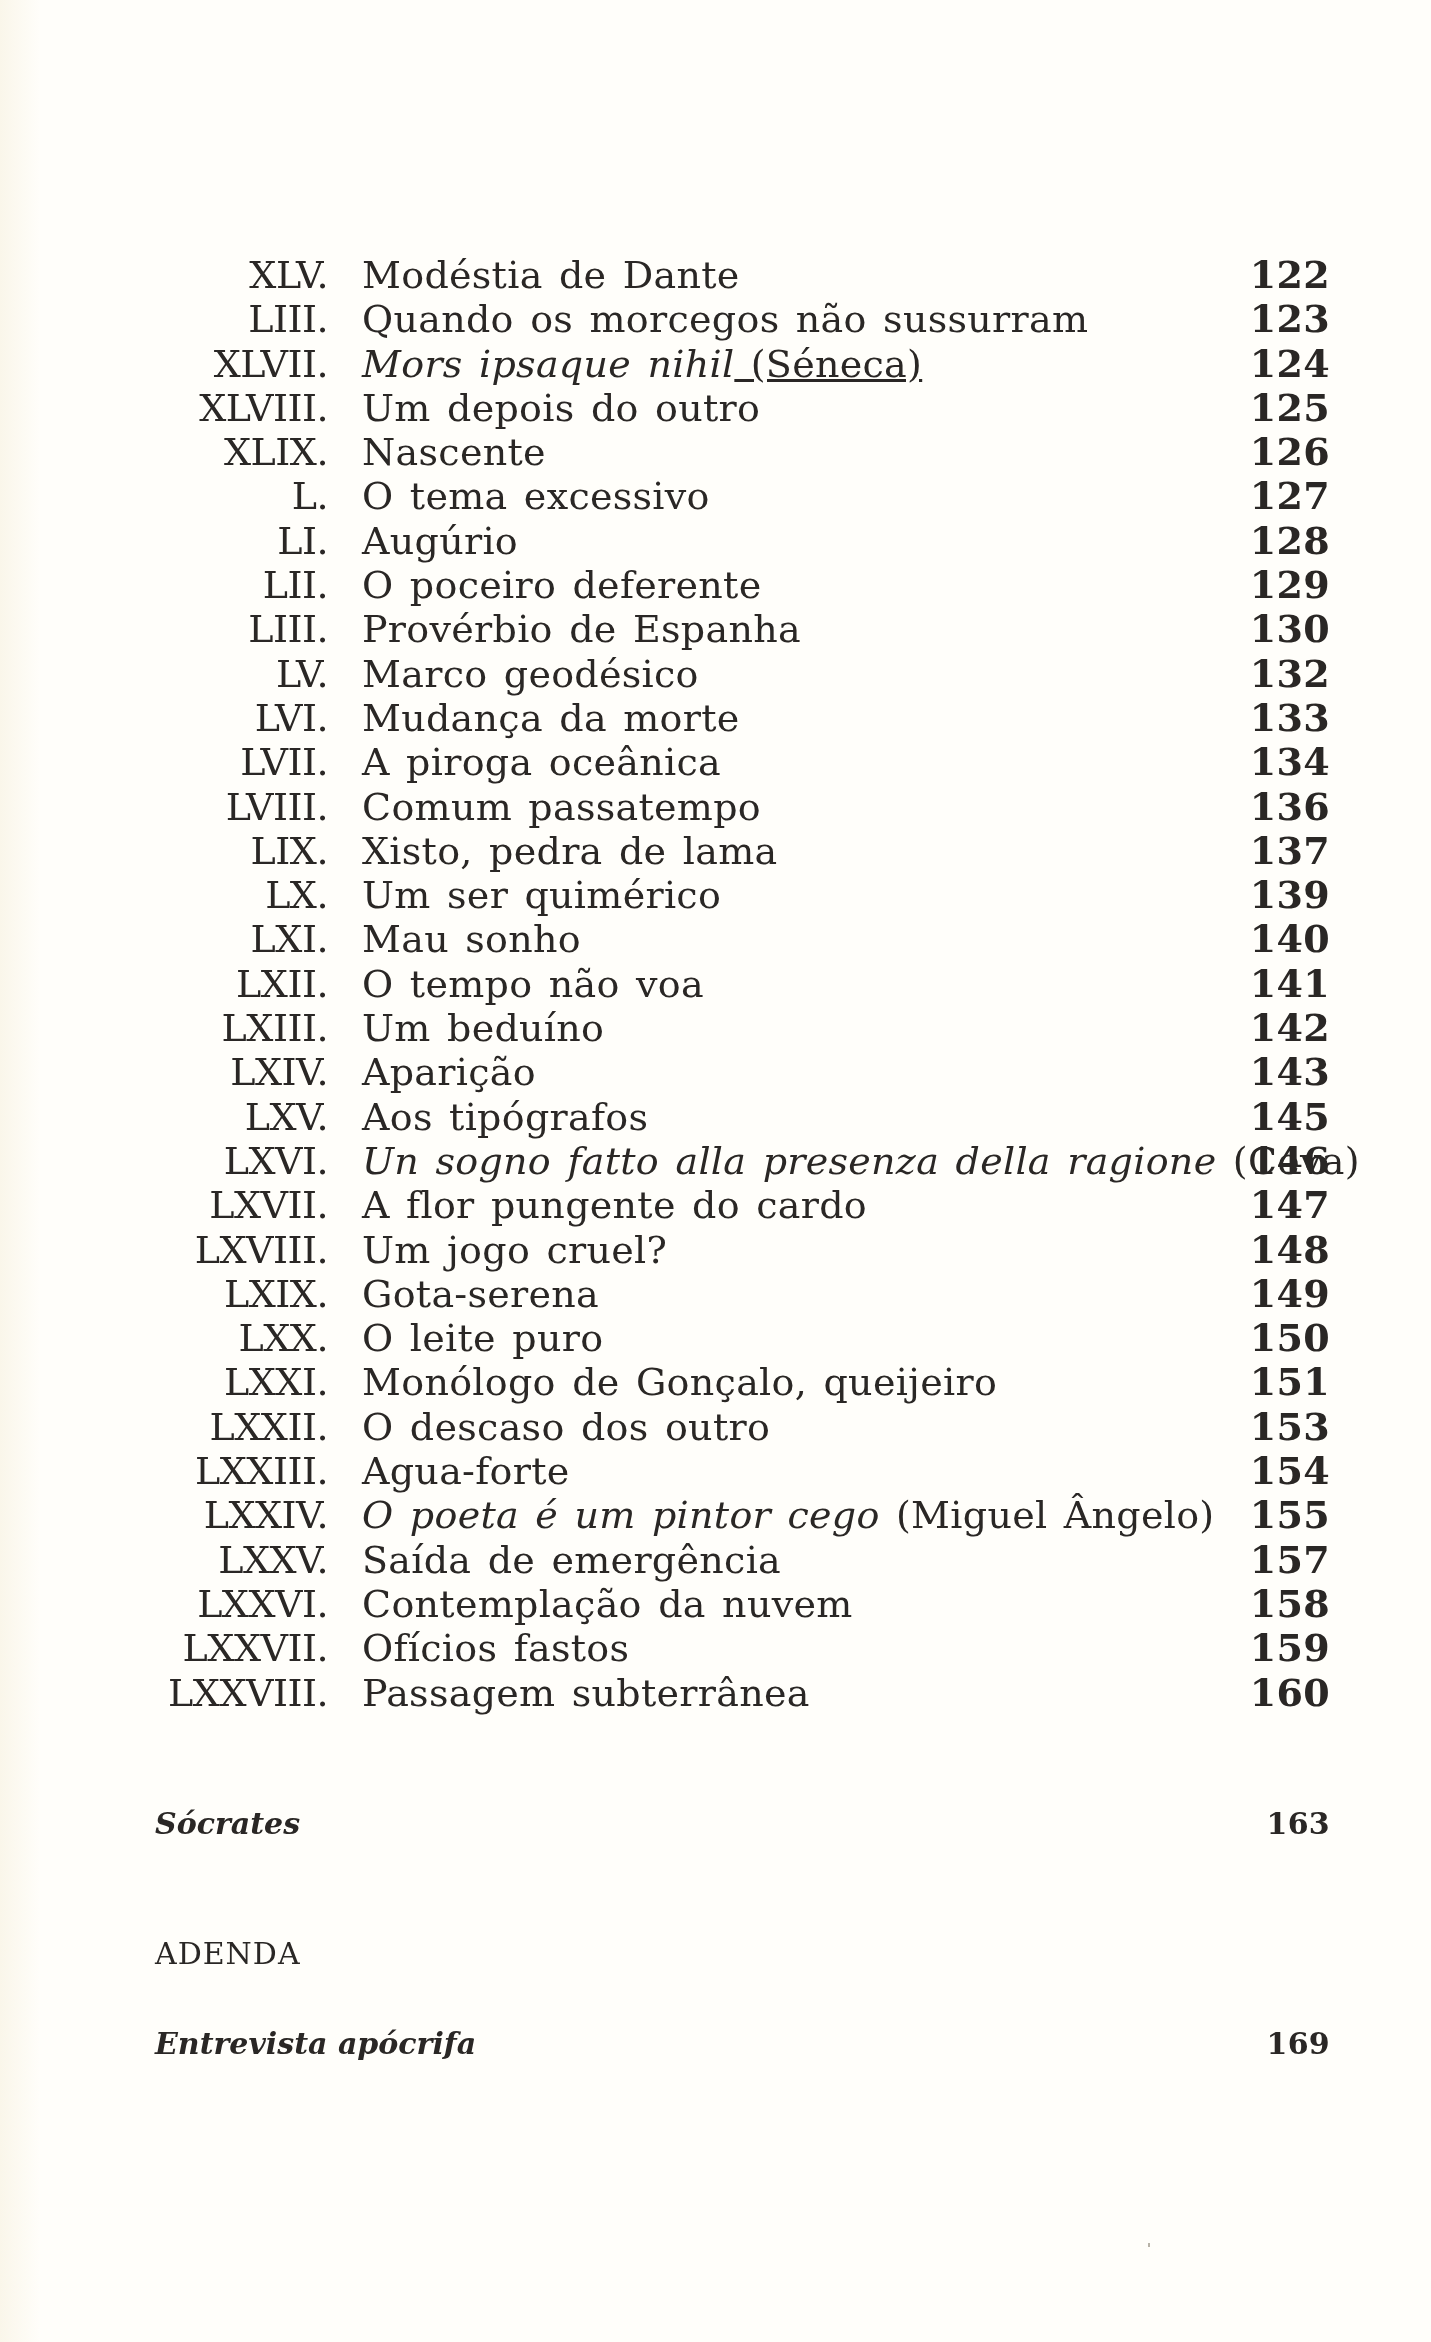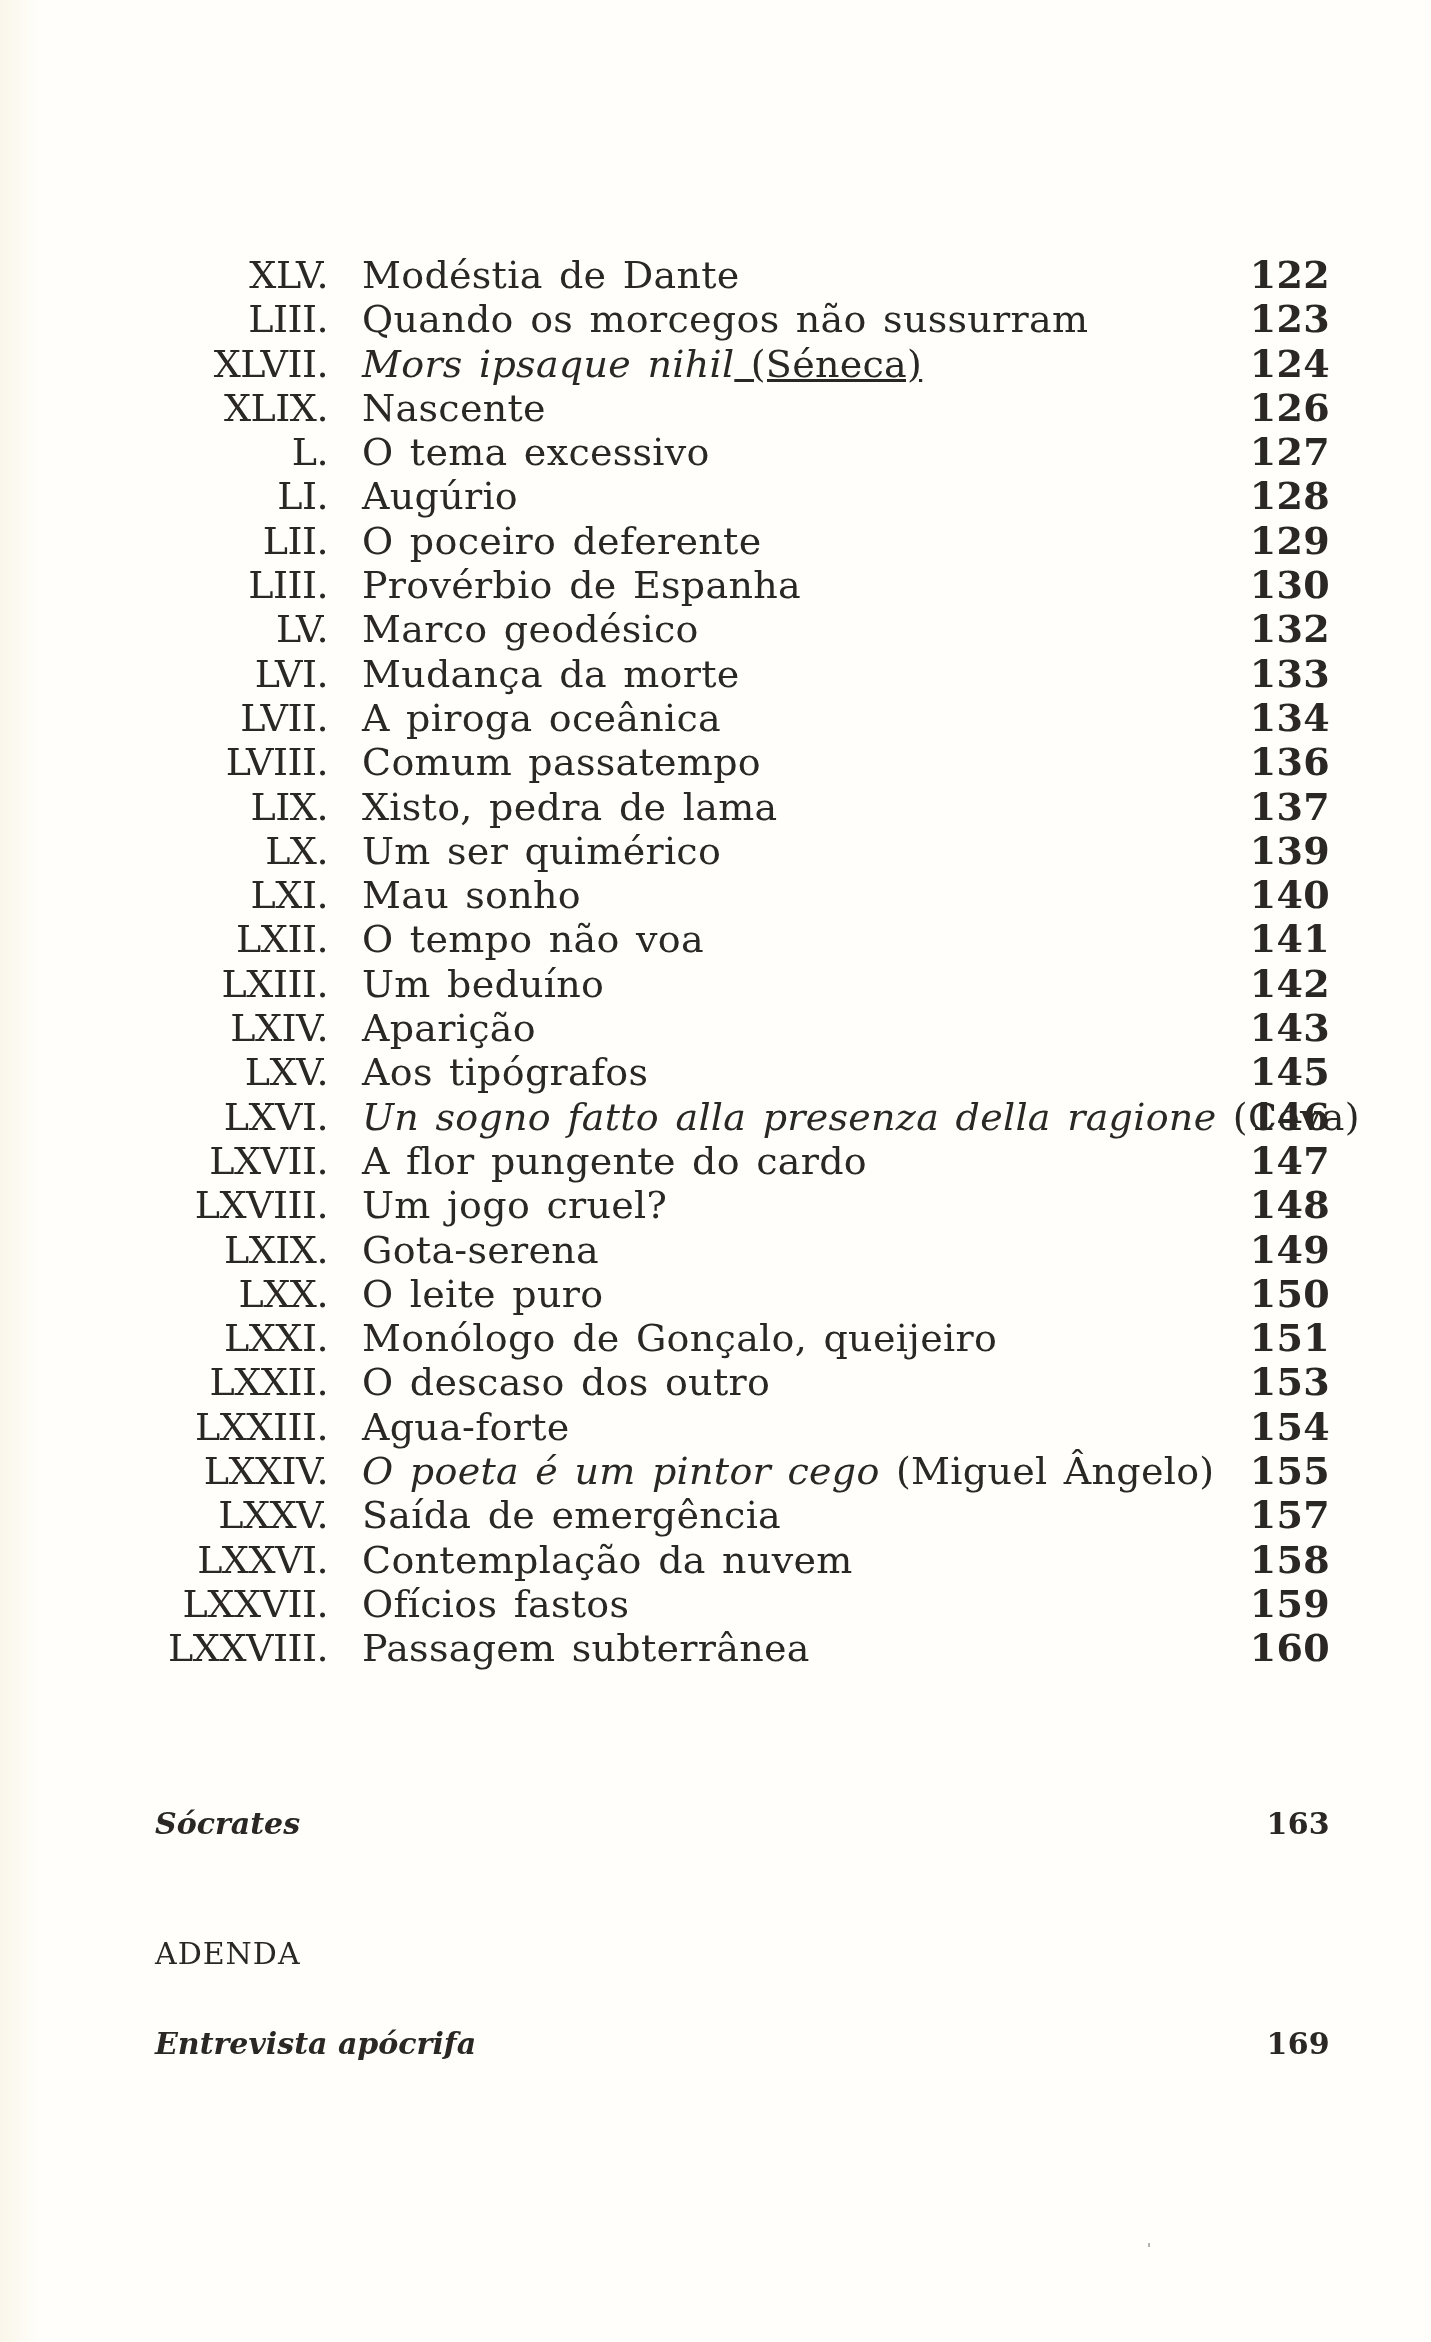--- a/index.html
+++ b/index.html
@@ -89,20 +89,25 @@
       <span class="num">LIII.</span>
       <span class="title"><span>Quando os morcegos não sussurram</span><span class="it"></span><span style="white-space: pre;"></span></span>
       <span class="page">123</span>
     </div>
     <div class="row">
       <span class="num">XLVII.</span>
       <span class="title"><span></span><span class="it">Mors ipsaque nihil</span><span style="white-space: pre; text-decoration: underline;"> (Séneca)</span></span>
       <span class="page">124</span>
     </div>
     <div class="row">
+      <span class="num">XLVIII.</span>
+      <span class="title"><span>Um depois do outro</span><span class="it"></span><span style="white-space: pre;"></span></span>
+      <span class="page">125</span>
+    </div>
+    <div class="row">
       <span class="num">XLIX.</span>
       <span class="title"><span>Nascente</span><span class="it"></span><span style="white-space: pre;"></span></span>
       <span class="page">126</span>
     </div>
     <div class="row">
       <span class="num">L.</span>
       <span class="title"><span>O tema excessivo</span><span class="it"></span><span style="white-space: pre;"></span></span>
       <span class="page">127</span>
     </div>
     <div class="row">

